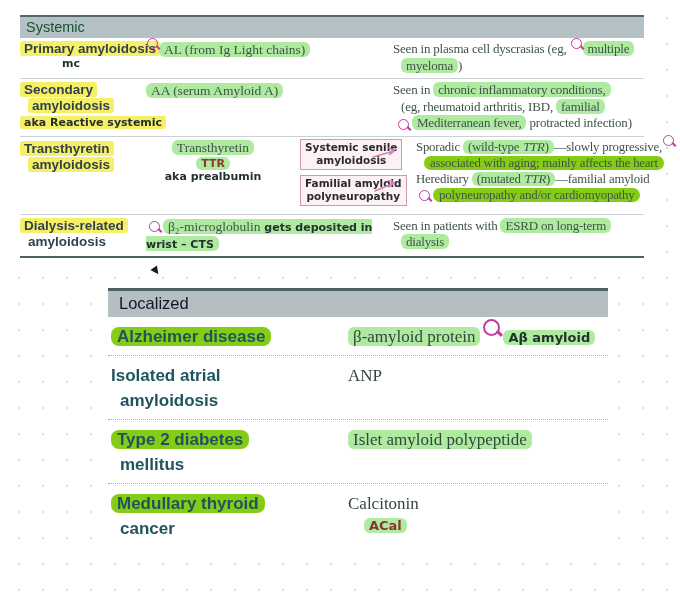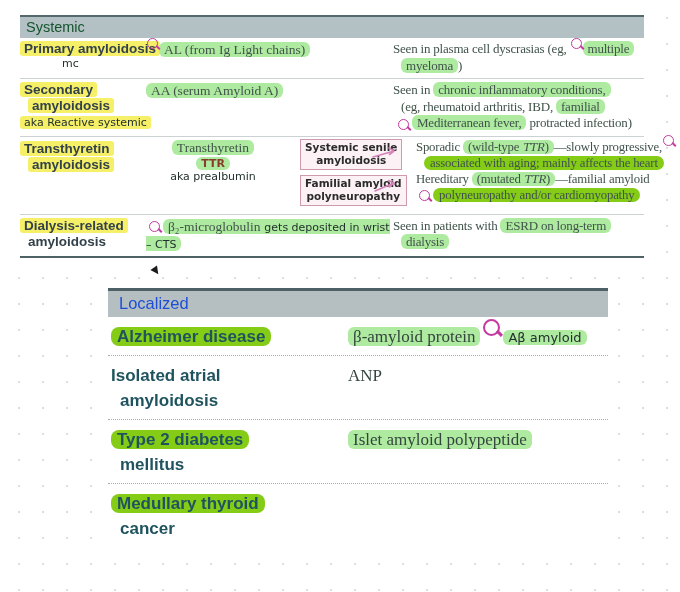--- a/index.html
+++ b/index.html
@@ -6,21 +6,21 @@
   body{
     width:680px;height:592px;position:relative;overflow:hidden;
     background-color:#ffffff;
     background-image:radial-gradient(#dcdedf 1.1px, transparent 1.4px);
     background-size:24px 26px;background-position:7px 5px;
     font-family:"Liberation Sans",sans-serif;
   }
   
   .serif{font-family:"Liberation Serif",serif;color:#41534b;}
   .bhead{font-weight:700;color:#33424a;}
-  .hand{font-family:"DejaVu Sans",sans-serif;font-weight:400;color:#22312e;}
+  .hand{font-family:"DejaVu Sans",sans-serif;font-weight:700;color:#22312e;}
   .it{font-style:italic;margin-left:4px;}
   .ln{white-space:nowrap;}
   .mr{margin-right:3px;margin-top:22px;}
   
   .hl-y{background:#f6ef68;border-radius:3px;padding:0 4px;}
   .hl-g{background:#aeeaa0;border-radius:6px;padding:0 5px;}
   .hl-b{background:#84cc16;border-radius:8px;padding:0 6px;}
   
   .q{display:inline-block;width:9px;height:9px;border:1.8px solid #c43aa0;
      border-radius:50%;position:relative;vertical-align:middle;margin:0 3px;}
@@ -55,21 +55,21 @@
       font-size:10.5px;line-height:13.5px;color:#2b2b2b;white-space:nowrap;text-align:center;}
   .pbox1{left:280px;top:2px;}
   .pbox2{left:280px;top:38px;}
   .r3-arrows{position:absolute;left:352px;top:2px;}
   .r3-assoc{position:absolute;left:396px;top:2px;width:250px;
       font-size:12.8px;line-height:16px;letter-spacing:-0.2px;}
   
   .t2{position:absolute;left:108px;top:282px;width:500px;background:#fff;
       padding:6px 0 10px 0;box-sizing:border-box;}
   .t2-header{border-top:3px solid #4d6065;background:#b5bfc2;height:26px;
-      line-height:25px;font-size:16.5px;color:#1d4ed8;padding-left:11px;}
+      line-height:25px;font-size:16.5px;color:#0f172a;padding-left:11px;}
   .t2-row{display:flex;padding:7px 0 6px;}
   .t2-row:not(:last-child){border-bottom:1.5px dotted #a7aeb0;}
   .t2c1{width:237px;flex-shrink:0;padding-left:3px;}
   .t2c2{flex:1;}
   .t2head{font-weight:700;font-size:17px;color:#1f545f;line-height:25px;}
   .t2serif{font-family:"Liberation Serif",serif;font-size:17px;color:#34453e;
       line-height:25px;}
   .t2sub{padding-left:9px;}
   .t2 .hand{font-size:13px;}
   .acal{color:#8a3430;font-size:15px;font-weight:700;margin-left:16px;}
@@ -198,15 +198,19 @@
     <div class="t2c2">
       <span class="hl-g t2serif">Islet amyloid polypeptide</span>
     </div>
   </div>
 
   <div class="t2-row">
     <div class="t2c1">
       <div class="ln"><span class="hl-b t2head">Medullary thyroid</span></div>
       <div class="ln t2head t2sub">cancer</div>
     </div>
+    <div class="t2c2">
+      <div class="ln t2serif">Calcitonin</div>
+      <div class="ln"><span class="hl-g hand acal">ACal</span></div>
+    </div>
   </div>
 
 </div>
 
 </body></html>

